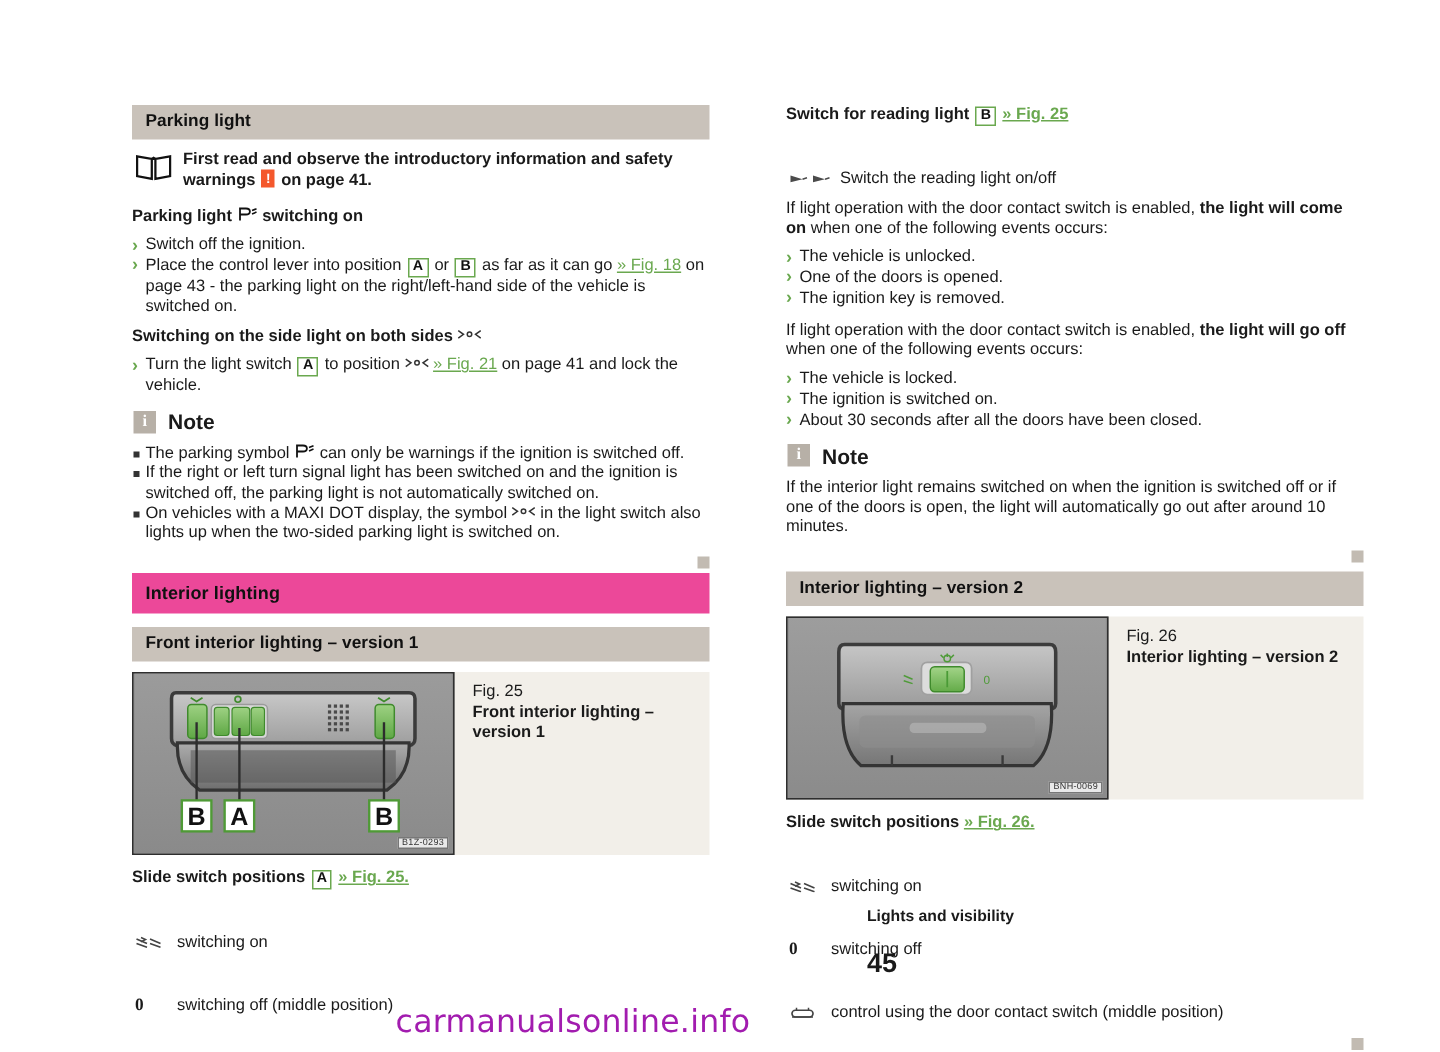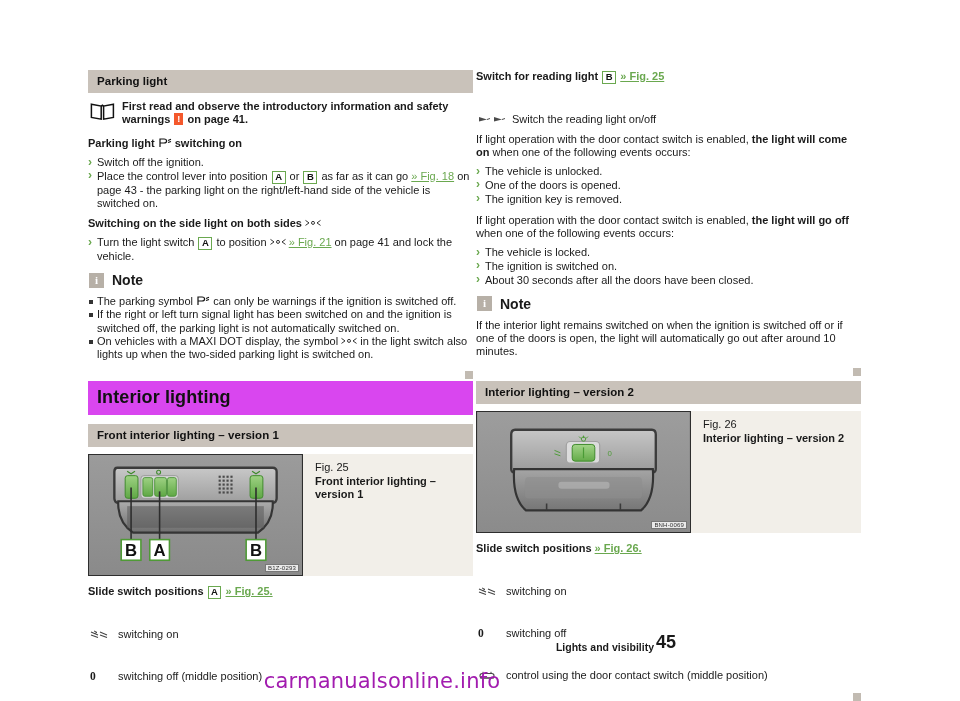--- a/index.html
+++ b/index.html
@@ -4,25 +4,25 @@
 <style>
   html,body{margin:0;padding:0;}
   body{
     width:960px;height:701px;background:#ffffff;
     font-family:"Liberation Sans","DejaVu Sans",sans-serif;
     color:#1a1a1a;overflow:hidden;position:relative;
   }
   .page{position:absolute;left:0;top:0;width:764px;height:701px;}
   .col{position:absolute;top:70px;width:385px;}
   .col-left{left:88px;}
-  .col-right{left:476px;}
+  .col-right{left:524px;}
 
   
   .h-green{
-    background:#d946ef;color:#111;font-weight:bold;font-size:18px;
+    background:#ec4899;color:#111;font-weight:bold;font-size:12px;
     padding:6px 9px 7px;letter-spacing:.1px;margin:0 0 9px 0;
   }
   .h-gray{
     background:#c9c2ba;color:#111;font-weight:bold;font-size:11.5px;
     padding:5px 9px 6px;margin:0 0 7px 0;letter-spacing:.05px;
   }
 
   
   p{margin:0 0 6px 0;font-size:11px;line-height:13.2px;}
   .bold{font-weight:bold;}
@@ -96,22 +96,23 @@
   .zero{font-weight:bold;font-size:11.5px;font-family:"Liberation Serif",serif;}
 
   
   .endmark{
     width:8px;height:8px;background:#c2bbb2;display:inline-block;
   }
   .endrow{text-align:right;height:10px;margin-top:-2px;}
 
   
   .footer{
-    position:absolute;right:88px;bottom:48px;display:flex;align-items:flex-end;
-    gap:2px;
+    position:absolute;right:88px;bottom:48px;display:flex;align-items:flex-start;
+    gap:15px;
+    flex-direction:column;
   }
   .footer .sec{font-size:10.5px;font-weight:bold;}
   .footer .pg{font-size:18px;font-weight:bold;}
   .watermark{
     position:absolute;left:0;right:0;bottom:8px;text-align:center;
     color:#a21caf;font-size:21px;letter-spacing:.2px;
     font-family:"DejaVu Sans",sans-serif;
   }
 </style>
 </head>

